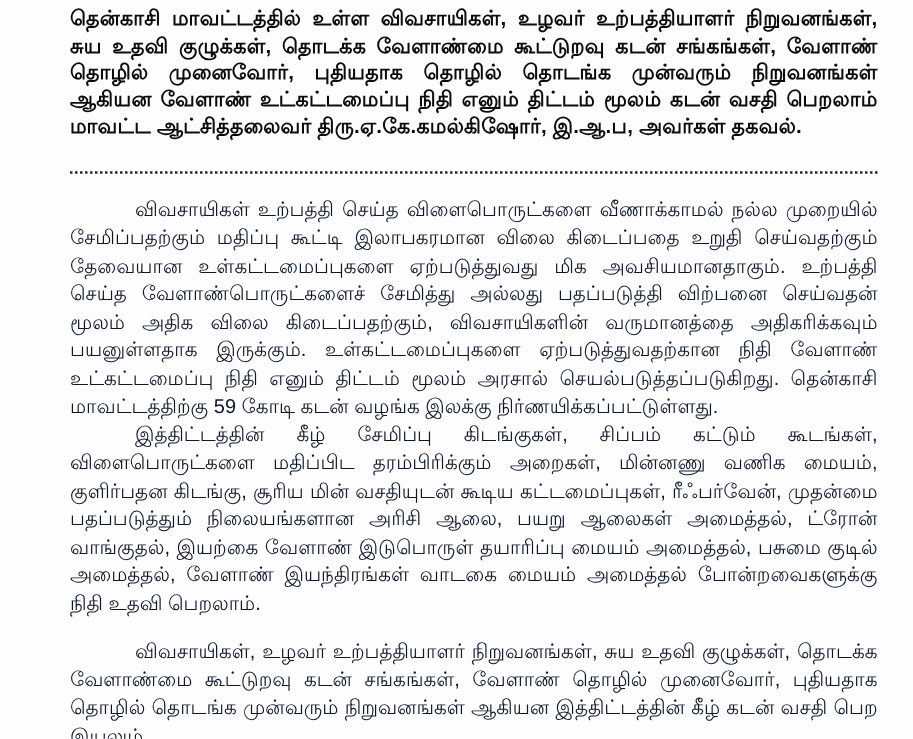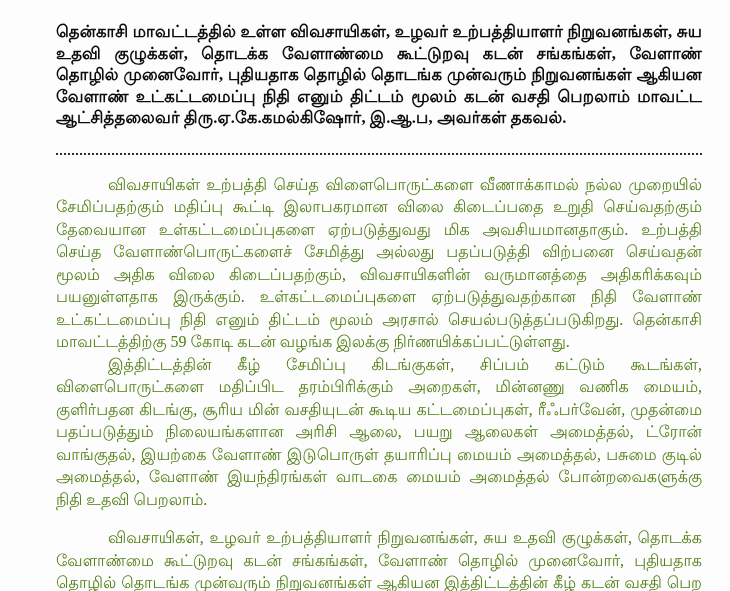--- a/index.html
+++ b/index.html
@@ -9,23 +9,23 @@
   }
   body {
     width: 730px;
     height: 591px;
     overflow: hidden;
   }
   .page {
     box-sizing: border-box;
     width: 730px;
     height: 591px;
-    padding: 21px 28px 0 56px;
+    padding: 5px 28px 0 56px;
     background: #fdfdfd;
-    font-family: Liberation Serif, serif;
+    font-family: Liberation Sans, sans-serif;
     color: #161616;
   }
   .lead {
     margin: 0;
     font-weight: 700;
     font-size: 16.5px;
     line-height: 21.5px;
     text-align: justify;
     color: #0c0c0c;
     letter-spacing: 0.2px;
@@ -35,21 +35,21 @@
     border: none;
     border-top: 2px dotted #2b2b2b;
     margin: 24px 0 0 0;
   }
   .para {
     margin: 0;
     font-size: 16px;
     line-height: 22.5px;
     text-align: justify;
     text-indent: 52px;
-    color: #4d7c0f;
+    color: #0f172a;
   }
   .p1 { margin-top: 19px; }
   .p2 { }
   .p3 { margin-top: 16px; }
 </style>
 </head>
 <body>
 
 <div class="page">
 

